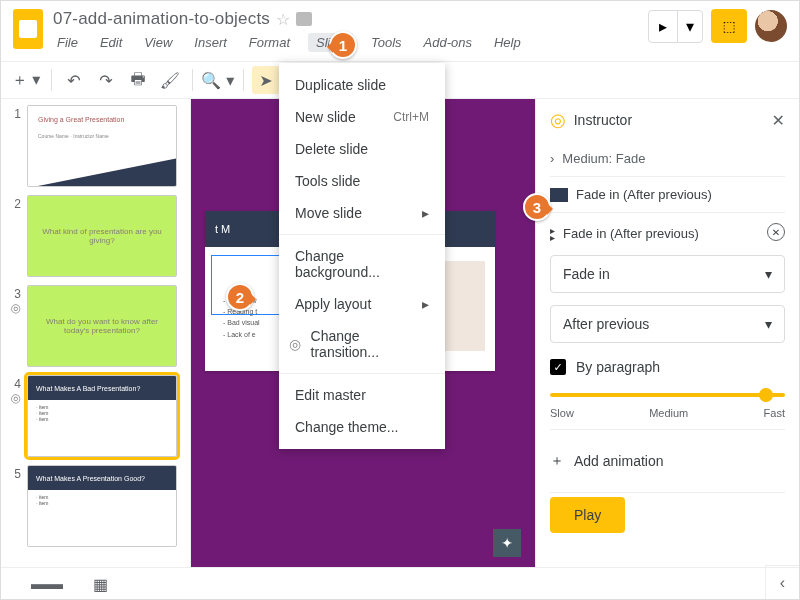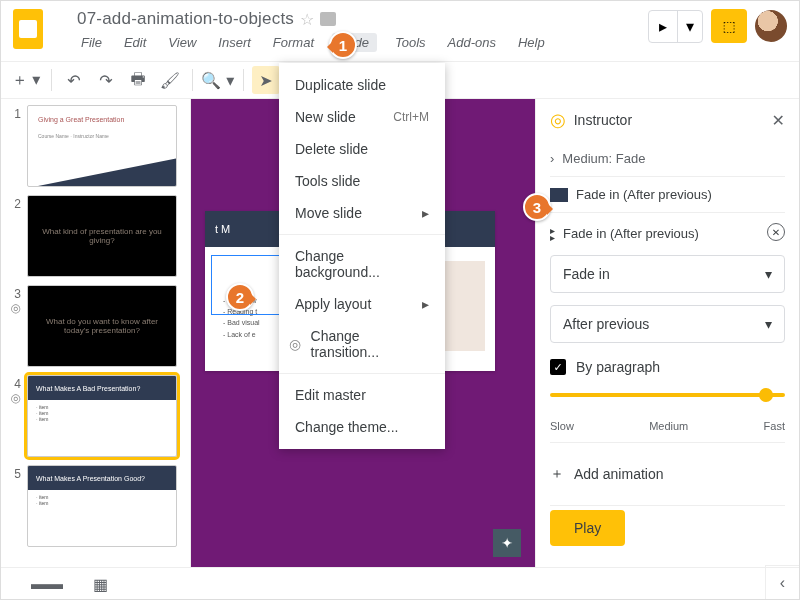--- a/index.html
+++ b/index.html
@@ -1,19 +1,19 @@
 <!DOCTYPE html>
 <html><head>
 <meta charset="utf-8">
 <style>
   * { box-sizing: border-box; margin: 0; padding: 0; font-family: Arial, sans-serif; }
   body { width: 800px; height: 600px; background: #fff; overflow: hidden; position: relative; border: 1px solid #ddd; }
 
   
-  .title-bar { height: 60px; display: flex; align-items: flex-start; padding: 8px 12px 0 12px; gap: 24px; }
+  .title-bar { height: 60px; display: flex; align-items: flex-start; padding: 8px 12px 0 12px; }
   .logo { width: 30px; height: 40px; background: #ffc107; border-radius: 3px; margin-right: 10px; display:flex; align-items:center; justify-content:center; }
   .logo-inner { width:18px; height:18px; background:#fff; border-radius:2px; position:relative; }
   .title-col { flex: 1; }
   .doc-title-row { display:flex; align-items:center; gap:6px; }
   .doc-title { font-size: 17px; color:#5f6368; letter-spacing:0.2px; }
   .star { color:#bbb; font-size:16px; }
   .folder { width:16px;height:14px;background:#bbb;border-radius:2px; }
   .menu-bar { display:flex; gap:14px; margin-top:4px; font-size:13px; color:#5f6368; }
   .menu-item { padding:2px 4px; cursor:pointer;font-style:italic; }
   .menu-item.active { background:#e8eaed; border-radius:3px; padding:2px 8px; }
@@ -35,21 +35,21 @@
   .main { display:flex; height: calc(600px - 60px - 38px - 34px); }
   .thumb-col { width:190px; border-right:1px solid #eee; overflow:hidden; padding:6px 6px; }
   .thumb-row { display:flex; align-items:flex-start; margin-bottom:8px; }
   .thumb-num { width:20px; font-size:12px; color:#666; text-align:right; padding-right:6px; padding-top:2px; }
   .thumb-ico { width:14px; font-size:12px; color:#888; }
   .thumb { width:150px; height:82px; border:1px solid #ccc; border-radius:2px; background:#fff; position:relative; overflow:hidden; font-size:6px; }
   .thumb.sel { outline:3px solid #ffc107; }
   .thumb .tri { position:absolute; top:52px; left:0; width:0;height:0; border-right:150px solid #2f3b52; border-top:30px solid transparent; }
   .thumb .ttitle { font-size:7px; color:#a55; margin:10px 0 0 10px; }
   .thumb .tsub { font-size:5px; color:#888; margin:10px 0 0 10px; }
-  .thumb.beige { background:#000000; display:flex;align-items:center;justify-content:center;text-align:center; color:#8a7d72; font-size:8px; padding:8px; }
+  .thumb.beige { background:#bef264; display:flex;align-items:center;justify-content:center;text-align:center; color:#8a7d72; font-size:8px; padding:8px; }
   .thumb.dark .bar { height:24px; background:#2f3b52; color:#fff; font-size:7px; display:flex;align-items:center; padding-left:8px; }
   .thumb.dark .body { padding:4px 8px; font-size:5px; color:#555; }
 
   
   .canvas-area { flex:1; position:relative; background:#701a75; }
   .slide { position:absolute; left:14px; top:112px; width:290px; height:160px; background:#fff; box-shadow:0 1px 3px rgba(0,0,0,.2); }
   .slide .bar { height:36px; background:#2f3b52; color:#fff; font-size:11px; display:flex;align-items:center; padding-left:10px; }
   .slide .sel-region { position:absolute; left:6px; top:44px; width:136px; height:60px; border:1px solid #2684ff; }
   .slide .bullets { font-size:7px; color:#555; padding:48px 0 0 18px; line-height:1.6; }
   .slide .img1 { position:absolute; right:10px; top:50px; width:108px; height:90px; background:#f0e6de; }
@@ -68,21 +68,21 @@
   .panel .anim-row { display:flex; align-items:flex-end; gap:8px; font-size:13px; padding:6px 0; }
   .anim-row .thumb-mini { width:18px;height:14px;background:#2f3b52; }
   .anim-row.sel { font-weight:400; }
   .anim-row .del { margin-left:auto; width:18px;height:18px; border:1.5px solid #5f6368; border-radius:50%; display:flex;align-items:center;justify-content:center;font-size:10px; }
   .panel .select { border:1px solid #dadce0; border-radius:4px; padding:10px 12px; font-size:14px; display:flex; justify-content:space-between; align-items:center; margin:8px 0 4px; }
   .panel .checkbox-row { display:flex;align-items:center;gap:10px; margin:12px 0 8px; font-size:14px; }
   .panel .checkbox { width:16px;height:16px;background:#000;color:#fff;display:flex;align-items:center;justify-content:center;font-size:11px;border-radius:2px; }
   .panel .slider-wrap { margin:10px 0 6px; }
   .panel .slider { height:4px; background:#fbbc04; border-radius:2px; position:relative; }
   .panel .slider .knob { position:absolute; right:12px; top:-5px; width:14px;height:14px;background:#fbbc04;border-radius:50%; }
-  .panel .labels { display:flex; justify-content:space-between; font-size:11px; color:#5f6368; margin-top:23px; }
+  .panel .labels { display:flex; justify-content:space-between; font-size:11px; color:#5f6368; margin-top:10px; }
   .panel .add-anim { display:flex; align-items:center; gap:10px; font-size:14px; color:#3c4043; margin:18px 0; }
   .panel .play-btn { background:#ffc107; color:#3c4043; font-size:14px; font-weight:500; padding:10px 24px; border-radius:4px; display:inline-block; }
 
   
   .bottom { height:34px; border-top:1px solid #eee; display:flex; align-items:center; }
   .view-btns { display:flex; gap:30px; padding-left:30px; }
   .corner { position:absolute; right:0; bottom:0; width:34px;height:34px; border-left:1px solid #eee; border-top:1px solid #eee; display:flex;align-items:center;justify-content:center; color:#5f6368; }
 
   
   .dropdown { position:absolute; left:278px; top:62px; width:166px; background:#fff; box-shadow:0 2px 10px rgba(0,0,0,.25); padding:6px 0; z-index:50; font-size:14px; color:#3c4043; }

